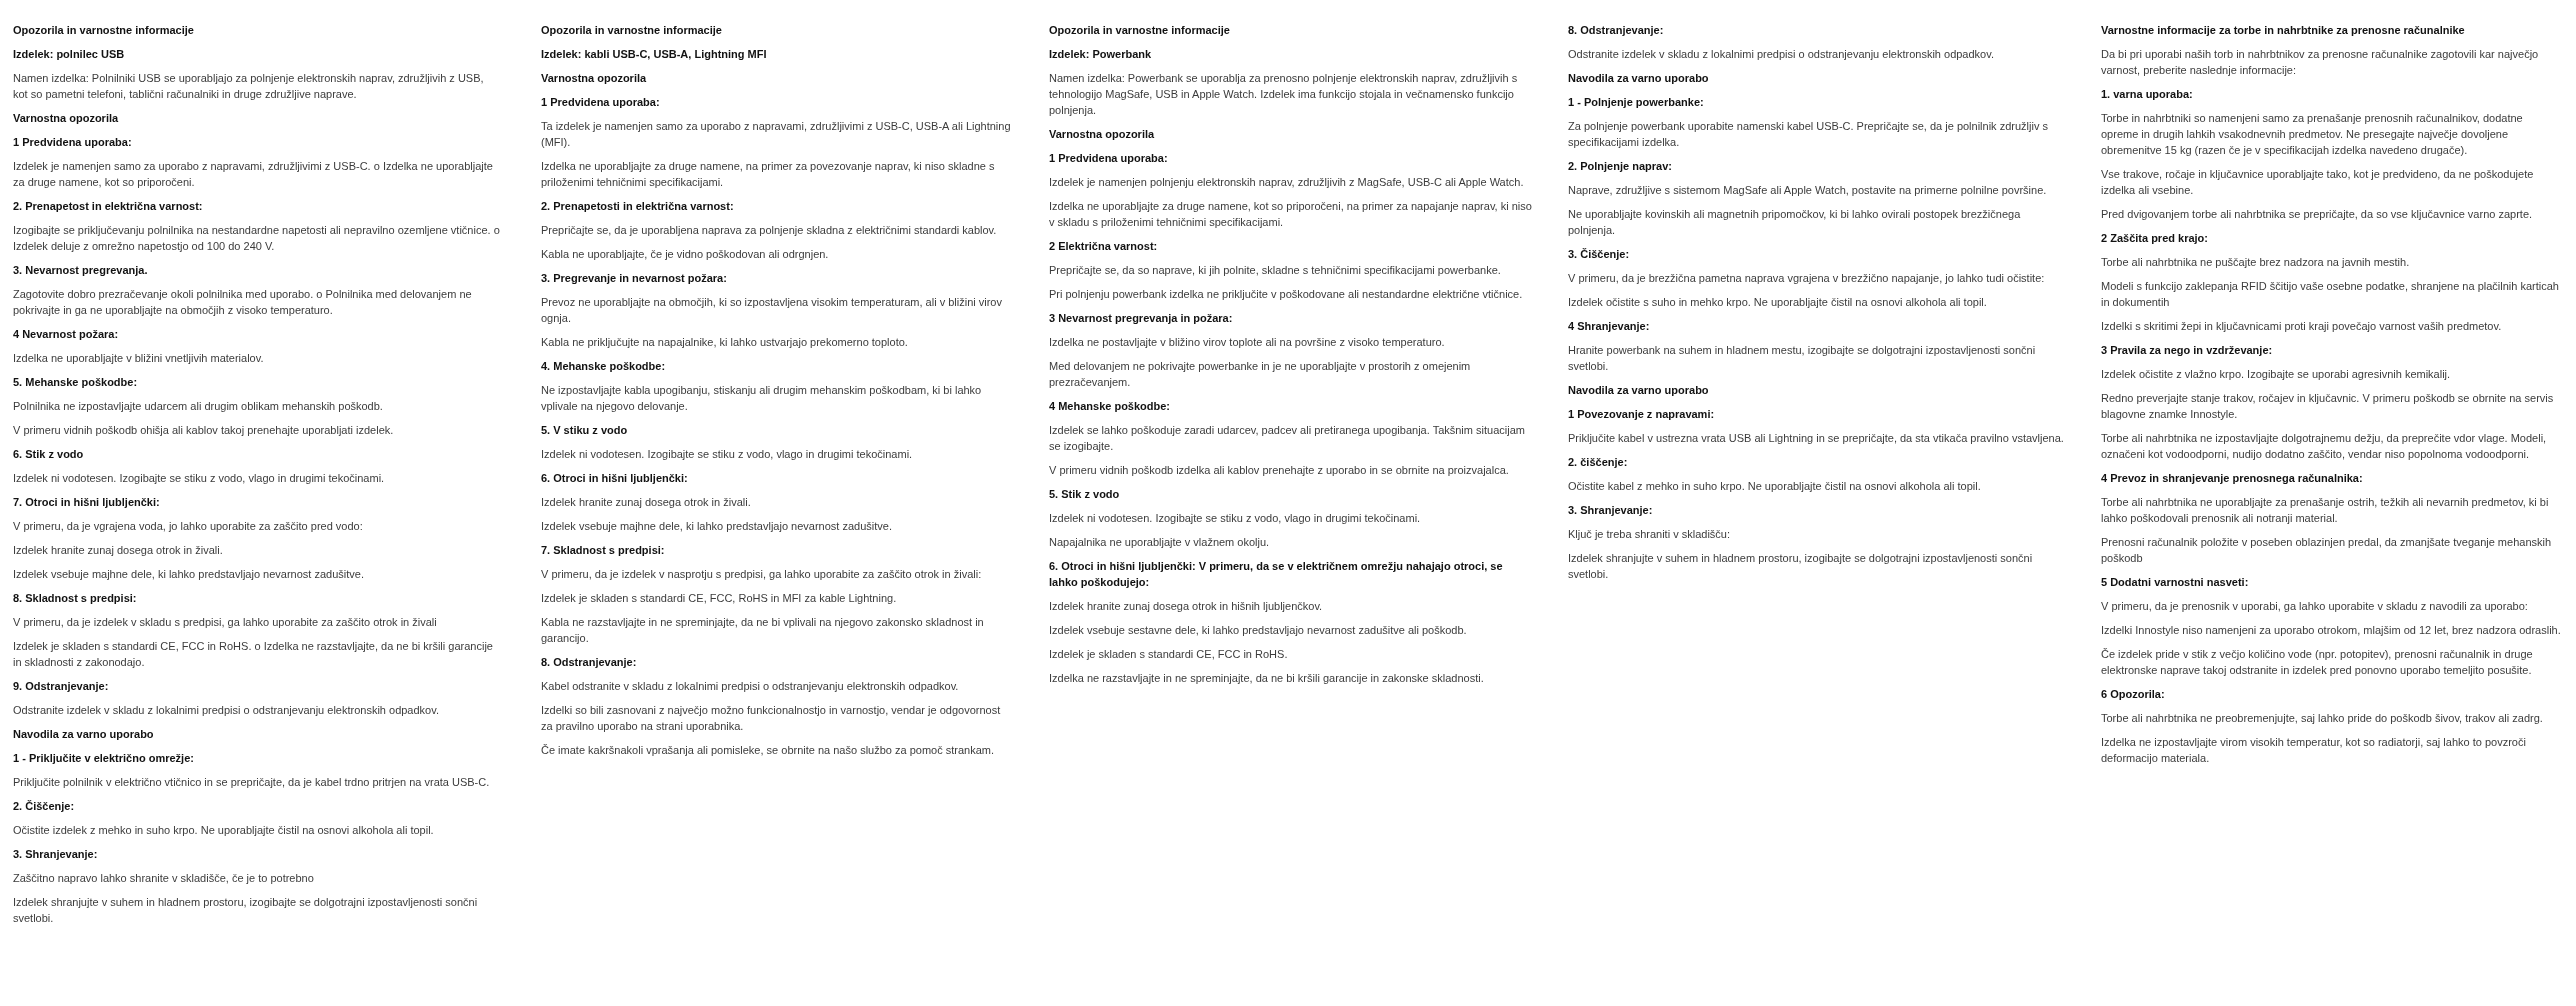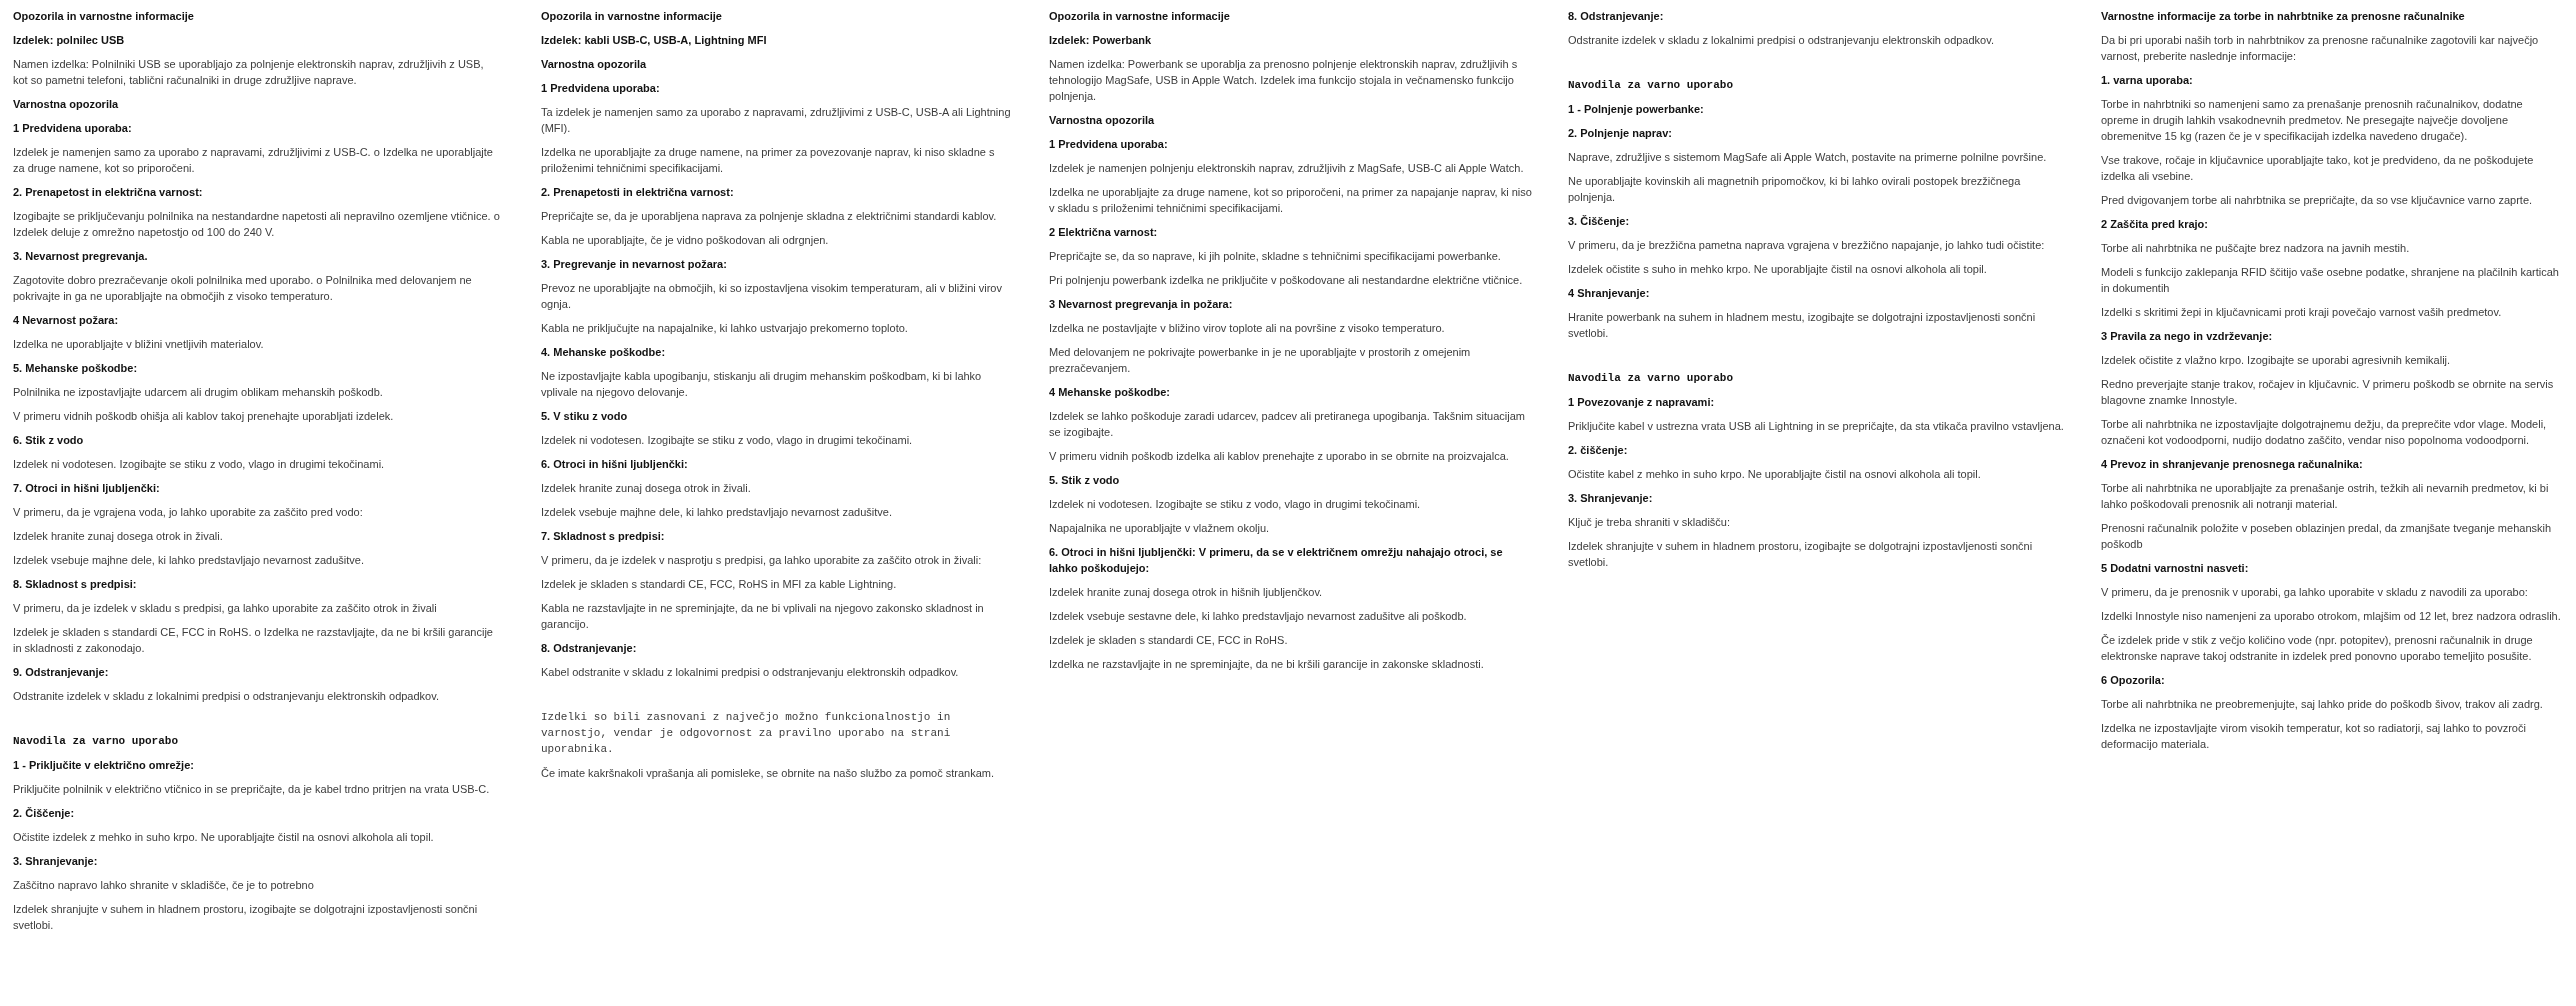--- a/index.html
+++ b/index.html
@@ -9,41 +9,41 @@
   }
   body {
     width: 2576px;
     height: 1006px;
     position: relative;
     overflow: hidden;
     font-family: "Liberation Sans", "DejaVu Sans", sans-serif;
   }
   .col {
     position: absolute;
-    top: 8px;
+    top: 22px;
   }
   #c0 { left: 13px;   width: 488px; }
   #c1 { left: 541px;  width: 473px; }
   #c2 { left: 1049px; width: 483px; }
   #c3 { left: 1568px; width: 497px; }
   #c4 { left: 2101px; width: 460px; }
   .block {
     font-size: 11px;
     line-height: 16px;
     margin: 0 0 8px 0;
   }
   h3.hd {
     font-weight: 700;
     color: #121212;
   }
   p.bd {
     font-weight: 400;
     color: #3c3c3c;
   }
-  .gap { margin-top: 29px; font-family: Liberation Mono, monospace; }
+  .gap { margin-top: 8px; }
 </style>
 </head>
 <body>
 
 <section id="c0" class="col">
     <h3 class="block hd">Opozorila in varnostne informacije</h3>
     <h3 class="block hd">Izdelek: polnilec USB</h3>
     <p class="block bd">Namen izdelka: Polnilniki USB se uporabljajo za polnjenje elektronskih naprav, združljivih z USB, kot so pametni telefoni, tablični računalniki in druge združljive naprave.</p>
     <h3 class="block hd">Varnostna opozorila</h3>
     <h3 class="block hd">1 Predvidena uporaba:</h3>
@@ -130,20 +130,21 @@
     <p class="block bd">Izdelek hranite zunaj dosega otrok in hišnih ljubljenčkov.</p>
     <p class="block bd">Izdelek vsebuje sestavne dele, ki lahko predstavljajo nevarnost zadušitve ali poškodb.</p>
     <p class="block bd">Izdelek je skladen s standardi CE, FCC in RoHS.</p>
     <p class="block bd">Izdelka ne razstavljajte in ne spreminjajte, da ne bi kršili garancije in zakonske skladnosti.</p>
   </section>
 <section id="c3" class="col">
     <h3 class="block hd">8. Odstranjevanje:</h3>
     <p class="block bd">Odstranite izdelek v skladu z lokalnimi predpisi o odstranjevanju elektronskih odpadkov.</p>
     <h3 class="block hd gap">Navodila za varno uporabo</h3>
     <h3 class="block hd">1 - Polnjenje powerbanke:</h3>
+    <p class="block bd">Za polnjenje powerbank uporabite namenski kabel USB-C. Prepričajte se, da je polnilnik združljiv s specifikacijami izdelka.</p>
     <h3 class="block hd">2. Polnjenje naprav:</h3>
     <p class="block bd">Naprave, združljive s sistemom MagSafe ali Apple Watch, postavite na primerne polnilne površine.</p>
     <p class="block bd">Ne uporabljajte kovinskih ali magnetnih pripomočkov, ki bi lahko ovirali postopek brezžičnega polnjenja.</p>
     <h3 class="block hd">3. Čiščenje:</h3>
     <p class="block bd">V primeru, da je brezžična pametna naprava vgrajena v brezžično napajanje, jo lahko tudi očistite:</p>
     <p class="block bd">Izdelek očistite s suho in mehko krpo. Ne uporabljajte čistil na osnovi alkohola ali topil.</p>
     <h3 class="block hd">4 Shranjevanje:</h3>
     <p class="block bd">Hranite powerbank na suhem in hladnem mestu, izogibajte se dolgotrajni izpostavljenosti sončni svetlobi.</p>
     <h3 class="block hd gap">Navodila za varno uporabo</h3>
     <h3 class="block hd">1 Povezovanje z napravami:</h3>

